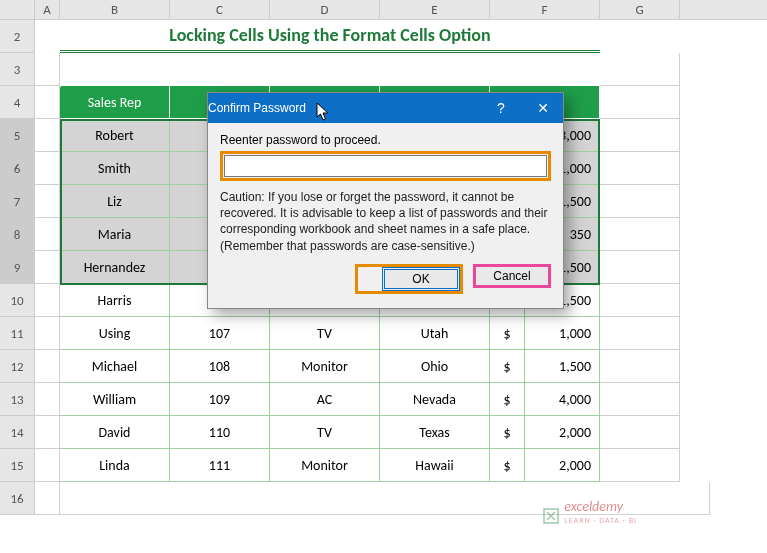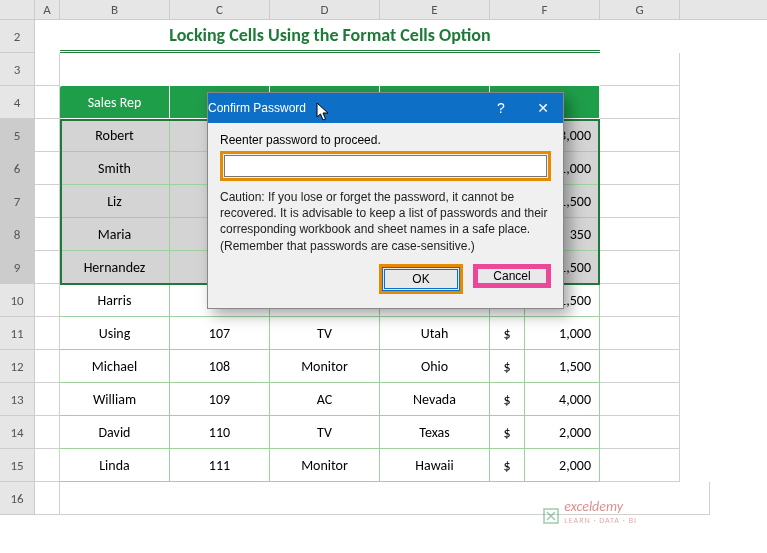--- a/index.html
+++ b/index.html
@@ -45,22 +45,22 @@
 .dlg-title { background: #0e6fc7; color: #fff; height: 30px; display: flex; align-items: center; padding: 0 0; justify-content: space-between; }
 .dlg-title-left { display: flex; align-items: center; gap: 6px; }
 .dlg-btns { display: flex; gap: 2px; }
 .dlg-btn { width: 40px; height: 30px; display: flex; align-items: center; justify-content: center; color: #fff; font-size: 14px; }
 .dlg-body { padding: 10px 12px 14px; }
 .dlg-label { margin-bottom: 4px; font-size: 12px; }
 .dlg-input-wrap { border: 3px solid #e68a00; padding: 1px; margin-bottom: 8px; }
 .dlg-input { width: 100%; height: 22px; border: 1px solid #777; background: #fff; padding: 0 4px; font-size: 12px; }
 .dlg-caution { font-size: 12px; line-height: 1.35; color: #222; margin-bottom: 10px; }
 .dlg-actions { display: flex; justify-content: flex-end; gap: 10px; }
-.dlg-btn-ok-wrap { border: 3px solid #e68a00; }
-.dlg-act { width: 78px; height: 24px; background: #e9e9e9; border: 5px solid #ec4899; font-size: 12px; cursor: pointer; }
+.dlg-btn-ok-wrap { border: 3px solid #e68a00; padding-left: 24px; }
+.dlg-act { width: 78px; height: 24px; background: #e9e9e9; border: 3px solid #ec4899; font-size: 12px; cursor: pointer; }
 .dlg-act.ok { border: 1px solid #0e6fc7; outline: 1px solid #0e6fc7; outline-offset: -3px; }
 
 .cursor { position: absolute; top: 102px; left: 316px; pointer-events: none; }
 
 .watermark { position: absolute; bottom: 28px; right: 130px; color: #b91c1c; opacity: 0.5; font-size: 14px; font-style: italic; display: flex; align-items: flex-end; gap: 4px; }
 .watermark .sub { font-size: 8px; letter-spacing: 1px; display: block; font-style: normal; opacity: 0.8; }
 </style>
 </head>
 <body>
 

